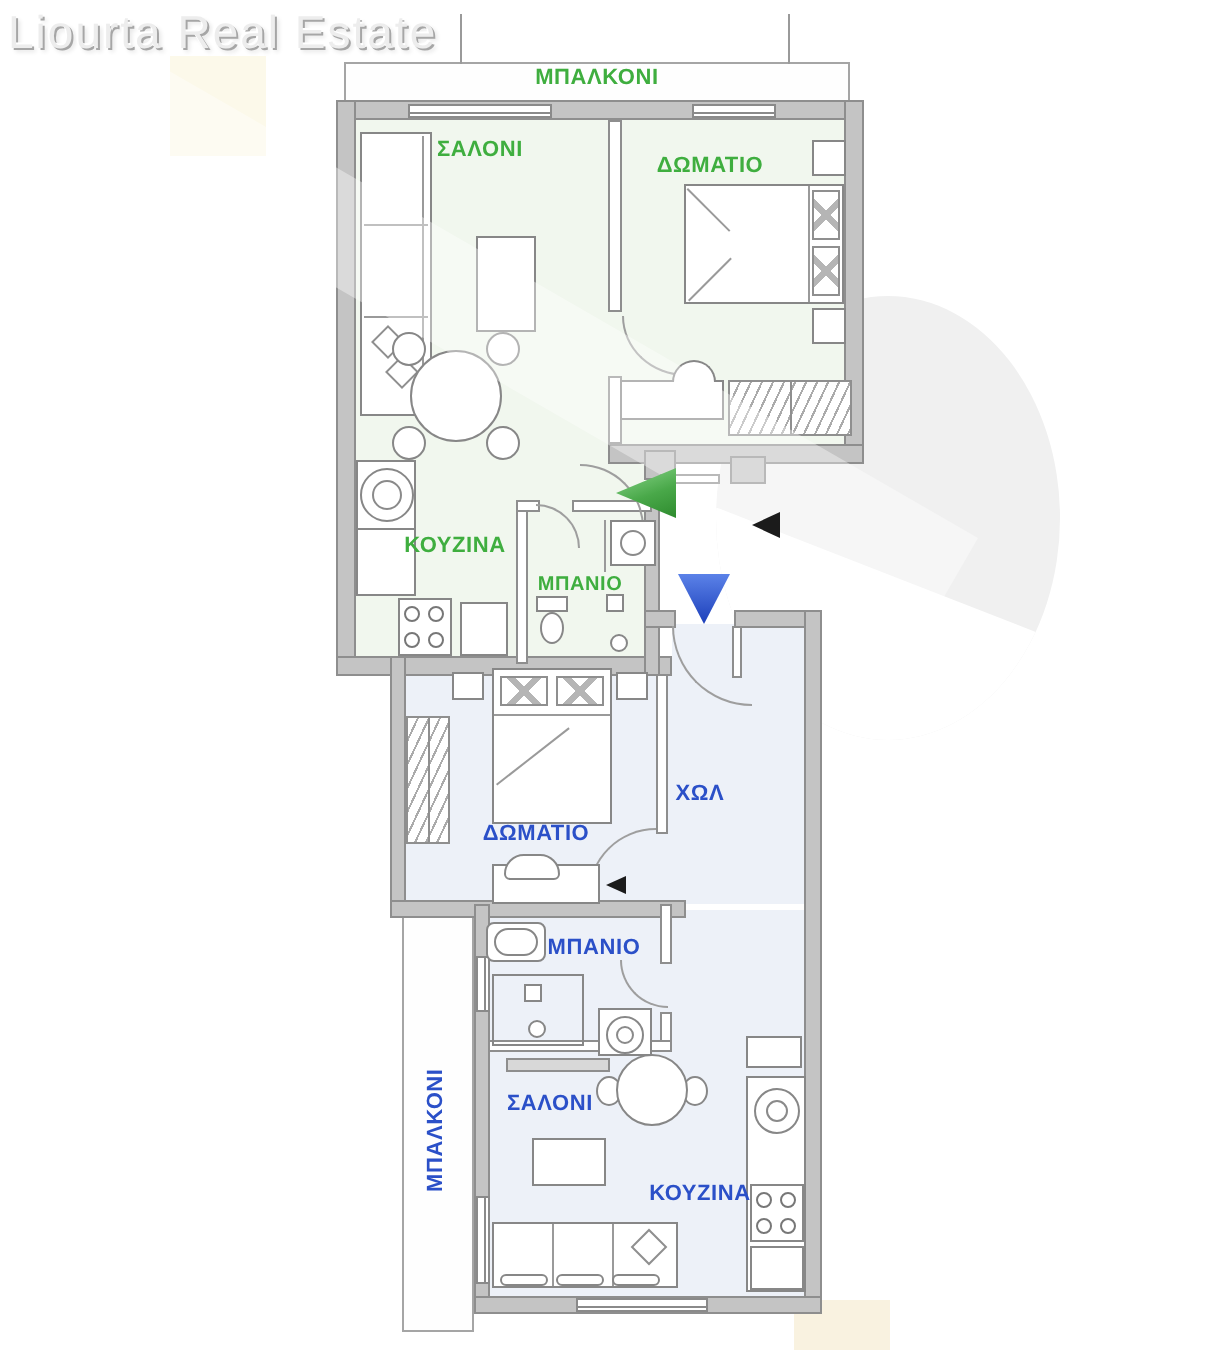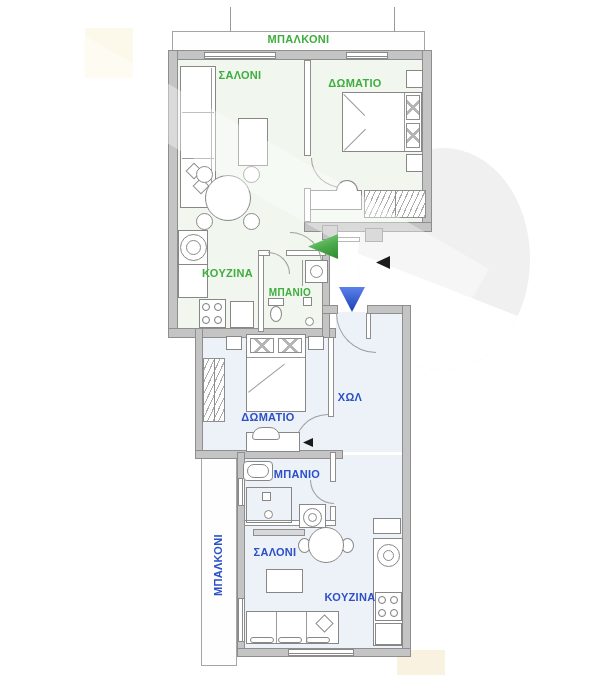--- a/index.html
+++ b/index.html
@@ -64,20 +64,21 @@
 
 <div class="stage">
 
   <div class="wm-blob">
     <div class="wm-wedge"></div>
   </div>
   <div class="wm-band"></div>
   <div class="wm-beige"></div>
   <div class="wm-yellow"></div>
 
+  <div class="title">Liourta Real Estate</div>
 
   <div class="balc" style="left:172px;top:31px;width:253px;height:26px;border-bottom:none;"></div>
   <div class="tick" style="left:230px;top:7px;height:25px;"></div>
   <div class="tick" style="left:394px;top:7px;height:25px;"></div>
   <div class="balc" style="left:201px;top:452px;width:36px;height:214px;"></div>
 
   <div class="floor" style="left:176px;top:58px;width:248px;height:166px;background:#f1f7ee;"></div>
   <div class="floor" style="left:176px;top:222px;width:146px;height:108px;background:#f1f7ee;"></div>
   <div class="floor" style="left:202px;top:337px;width:201px;height:115px;background:#edf1f8;"></div>
   <div class="floor" style="left:336px;top:312px;width:67px;height:28px;background:#edf1f8;"></div>

